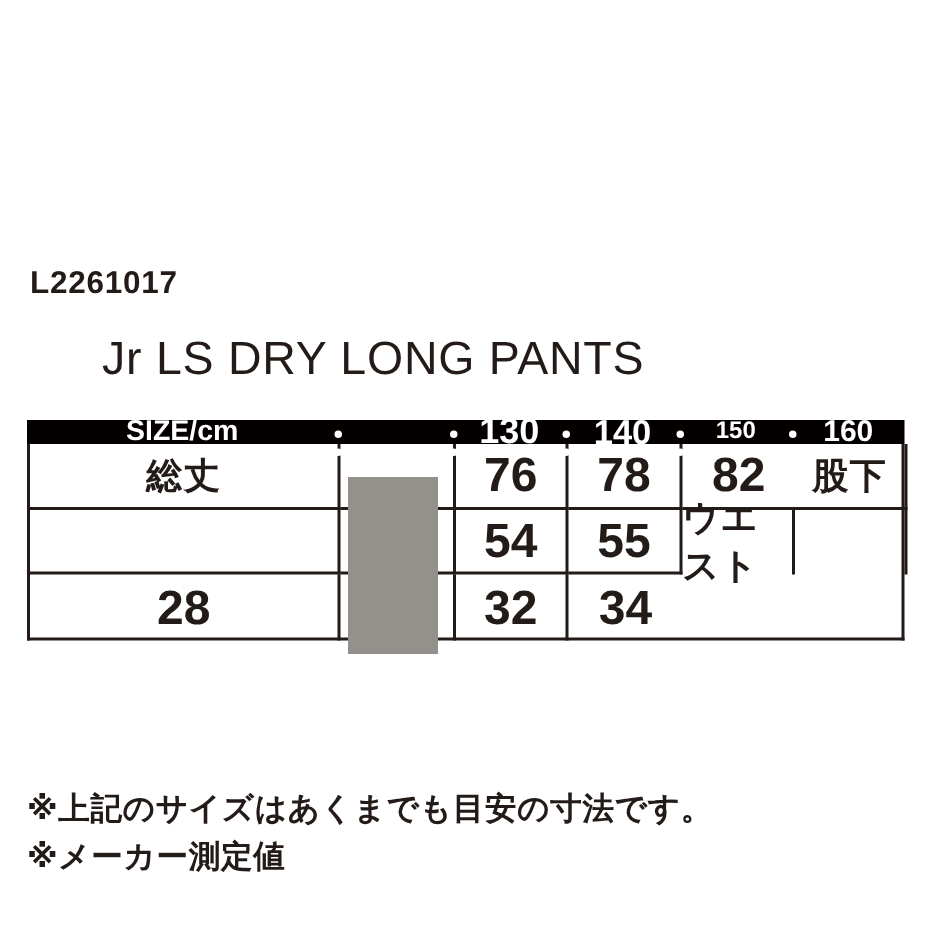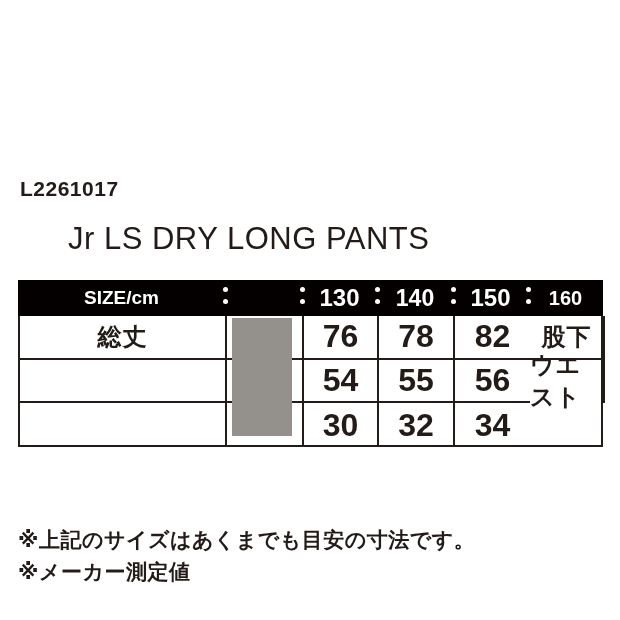--- a/index.html
+++ b/index.html
@@ -46,37 +46,37 @@
   .spec {
     position: absolute;
     left: 18px;
     top: 280px;
     width: 585px;
     height: 161px;
   }
   .spec-header {
     position: relative;
     display: flex;
-    height: 36px;
+    height: 16px;
     background: var(--header-bg);
     color: var(--header-text);
     align-items: center;
   }
   .spec-header .hcell {
     display: flex;
     align-items: center;
     justify-content: center;
     height: 100%;
     font-weight: 700;
   }
   .hcell.c0 { width: 207px; font-size: 19px; }
   .hcell.c1 { width: 77px; }
   .hcell.c2 { width: 75px; font-size: 24px; }
   .hcell.c3 { width: 76px; font-size: 23px; }
-  .hcell.c4 { width: 75px; font-size: 24px; }
+  .hcell.c4 { width: 75px; font-size: 16px; }
   .hcell.c5 { width: 75px; font-size: 20px; }
   .sep {
     position: absolute;
     top: 0;
     height: 30px;
     width: 6px;
     transform: translateX(-50%);
     display: flex;
     flex-direction: column;
     align-items: center;
@@ -179,21 +179,20 @@
       <div class="cell"></div>
       <div class="cell value">76</div>
       <div class="cell value">78</div>
       <div class="cell value last-col">82</div>
 
       <div class="cell rowlabel">股下</div>
       <div class="cell"></div>
       <div class="cell value">77</div>
       <div class="cell value">54</div>
       <div class="cell value">55</div>
-      <div class="cell value last-col">56</div>
 
       <div class="cell rowlabel last-row">ウエスト</div>
       <div class="cell last-row"></div>
       <div class="cell value last-row">28</div>
       <div class="cell value last-row">30</div>
       <div class="cell value last-row">32</div>
       <div class="cell value last-col last-row">34</div>
     </div>
 
     <div class="swatch"></div>

